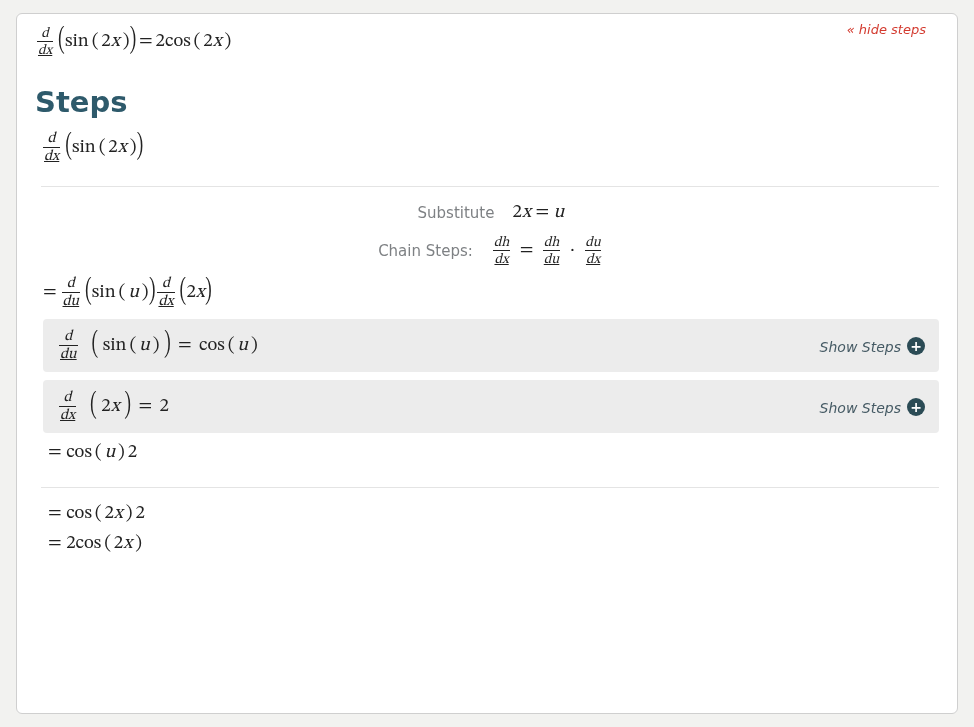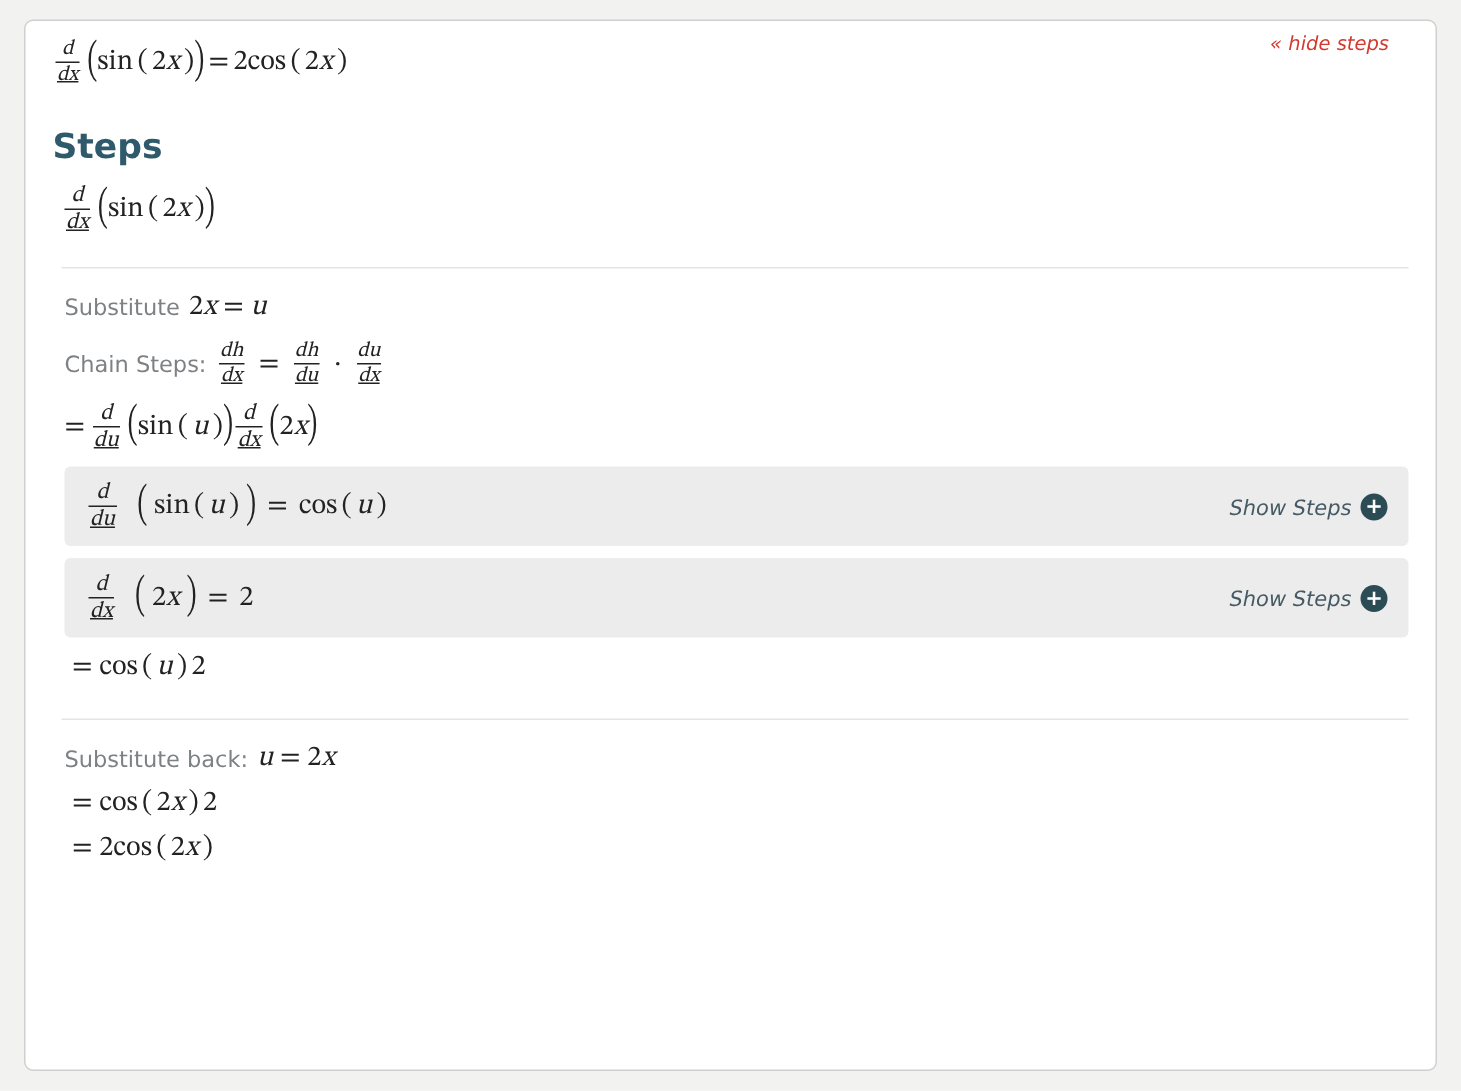--- a/index.html
+++ b/index.html
@@ -36,26 +36,26 @@
   .frac{display:inline-flex;flex-direction:column;align-items:center;vertical-align:middle;line-height:1;margin:0 2px;}
   .frac .num{font-size:14px;padding:0 1px 1px 1px;}
   .frac .den{font-size:14px;border-top:1px solid currentColor;padding:1px 1px 0 1px;text-decoration:underline;}
   .frac.big .num,.frac.big .den{font-size:15px;}
   .it{font-style:italic;}
   .sp{display:inline-block;width:.15em;}
   .paren-l,.paren-r{display:inline-block;transform:scaleY(1.6);transform-origin:center;}
   h2.steps-title{
     color:#2e5a6b;
     font-weight:600;
-    font-size:23px;
+    font-size:29px;
     margin:28px 0 12px 0;
   }
   hr.sep{border:0;border-top:1px solid #e4e4e4;margin:22px 0 14px 0;}
   .grey{color:#7e8184;}
-  .note{font-size:15px;margin:4px 0 2px 0;display:flex;align-items:center;gap:6px;}
+  .note{font-size:15px;margin:4px 0 2px 0;display:flex;align-items:center;gap:18px;justify-content:center;}
   .line{margin:10px 0;display:flex;align-items:center;}
   .subbox{
     background:#ececec;
     border-radius:4px;
     padding:10px 14px;
     margin:8px 0;
     display:flex;align-items:center;justify-content:space-between;
   }
   .show-steps{
     color:#455a64;font-style:italic;font-size:14px;
@@ -197,24 +197,20 @@
       </div>
 
       <div class="line math tight">
         = cos<span class="sp"></span>(<span class="sp"></span><span class="it">u</span><span class="sp"></span>)<span class="sp"></span>2
       </div>
     </div>
 
     <hr class="sep">
 
     <div class="inner">
-      <div class="note">
-        <span class="grey">Substitute back:</span>
-        <span class="math"><span class="it">u</span> = 2<span class="it">x</span></span>
-      </div>
       <div class="line math tight">
         = cos<span class="sp"></span>(<span class="sp"></span>2<span class="it">x</span><span class="sp"></span>)<span class="sp"></span>2
       </div>
       <div class="line math tight">
         = 2cos<span class="sp"></span>(<span class="sp"></span>2<span class="it">x</span><span class="sp"></span>)
       </div>
     </div>
   </div>
 </div>
 

